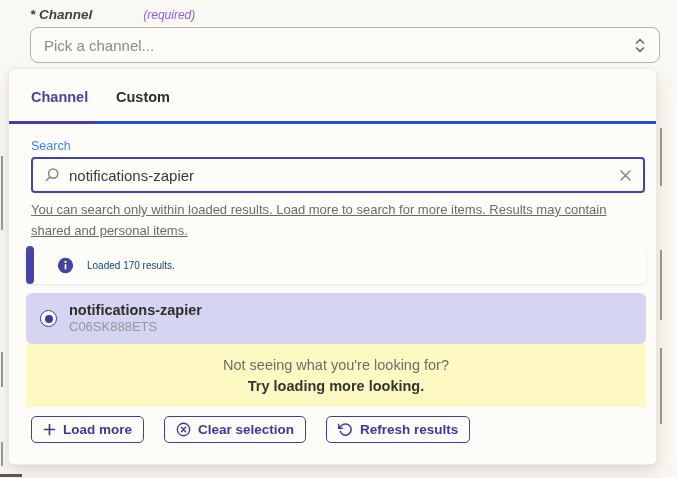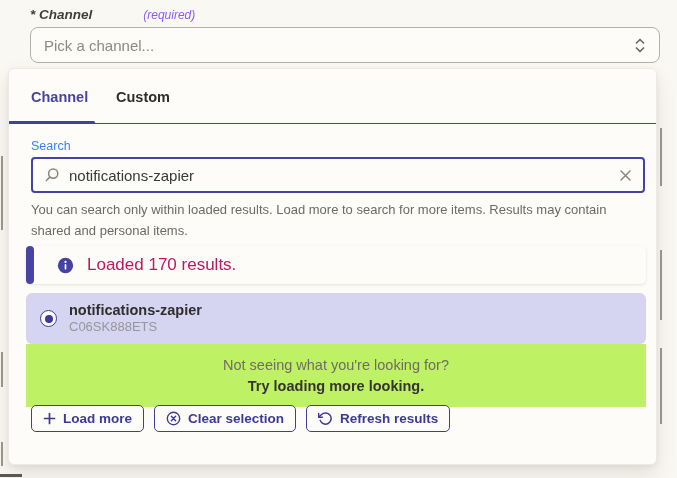--- a/index.html
+++ b/index.html
@@ -41,21 +41,21 @@
   .frag-r3{left:660px;top:348px;height:76px;}
   .frag-b{left:0;top:474px;width:22px;height:3px;background:#5a5852;}
 
   
   .panel{
     position:absolute;left:8px;top:68px;width:649px;height:397px;
     background:var(--panel-bg);
     border:1px solid #eceae3;border-radius:6px;
     box-shadow:0 10px 20px rgba(90,85,70,.14), 0 2px 5px rgba(90,85,70,.08);
   }
-  .tabbar{position:absolute;left:0;top:0;right:0;height:55px;border-bottom:1px solid #1d4ed8;padding-left:48px;}
+  .tabbar{position:absolute;left:0;top:0;right:0;height:55px;border-bottom:3px solid #1d4ed8;padding-left:48px;}
   .tab{position:absolute;top:0;height:55px;display:flex;align-items:center;font-size:14.5px;font-weight:600;cursor:pointer;}
   .tab-channel{left:22px;color:#4543a4;}
   .tab-custom{left:107px;color:#2e2e2d;}
   .tab-underline{position:absolute;left:0;top:52px;width:86px;height:3px;background:var(--accent);border-radius:0 2px 2px 0;}
 
   .search-label{position:absolute;left:22px;top:70px;font-size:12.5px;color:#3b82f6;}
   .search-box{
     position:absolute;left:22px;top:88px;width:614px;height:36px;
     background:var(--panel-bg);border:2px solid #4442a2;border-radius:4px;
     display:flex;align-items:center;padding:0 11px;gap:9px;
@@ -63,55 +63,55 @@
   .search-box input{
     flex:1;border:none;outline:none;background:transparent;
     font-family:"Liberation Sans","DejaVu Sans",sans-serif;
     font-size:15px;color:#3a3938;
   }
   .icon{display:inline-flex;align-items:center;justify-content:center;}
   .clear-x{color:#8a8680;cursor:pointer;display:flex;align-items:center;}
 
   .helper{
     position:absolute;left:22px;top:131px;width:600px;
-    font-size:13px;line-height:1.6;color:#6d6a65;
+    font-size:13px;line-height:1.6;color:#6d6a65;text-decoration:underline;
   }
 
   .alert{
     position:absolute;left:17px;top:177px;width:620px;height:38px;
     background:#fdfcf9;border-radius:5px;
     box-shadow:0 1px 3px rgba(80,75,60,.14);
     display:flex;align-items:center;padding-left:31px;gap:13px;
   }
   .alert-bar{position:absolute;left:0;top:0;width:8px;height:38px;background:#4645a3;border-radius:4px;}
-  .alert-text{font-size:17px;color:#be185d;}
+  .alert-text{font-size:10px;color:#0c4a6e;}
 
   .option{
     position:absolute;left:17px;top:224px;width:620px;height:51px;
     background:var(--lavender);border-radius:6px;
     display:flex;align-items:center;padding:0 14px;gap:12px;cursor:pointer;
   }
   .radio{
     width:17px;height:17px;border-radius:50%;
     border:1.5px solid #3c3a9d;background:#fdfcf8;
     display:flex;align-items:center;justify-content:center;flex:none;
   }
   .radio .dot{width:8px;height:8px;border-radius:50%;background:#3c3a9d;}
   .option-title{font-size:14.5px;font-weight:bold;color:#2f2e2c;line-height:1.25;}
   .option-sub{font-size:13px;color:#98959c;line-height:1.25;}
 
   .hint{
     position:absolute;left:17px;top:275px;width:620px;height:63px;
-    background:#bef264;
+    background:#fef9c3;
     display:flex;flex-direction:column;align-items:center;justify-content:center;gap:5px;
   }
   .hint-l1{font-size:14.5px;color:#6f6c66;}
   .hint-l2{font-size:14.5px;font-weight:bold;color:#363430;}
 
-  .actions{position:absolute;left:22px;top:336px;display:flex;gap:10px;align-items:flex-end;}
+  .actions{position:absolute;left:22px;top:347px;display:flex;gap:20px;align-items:flex-end;}
   .actions button{
     display:inline-flex;align-items:center;gap:7px;height:27px;padding:0 11px;
     background:var(--panel-bg);border:1.5px solid #3f3e9d;border-radius:5px;
     color:#3b3a99;font-family:"Liberation Sans","DejaVu Sans",sans-serif;
     font-size:13.5px;font-weight:600;cursor:pointer;
   }
   .actions svg{display:block;}
 </style>
 </head>
 <body>

